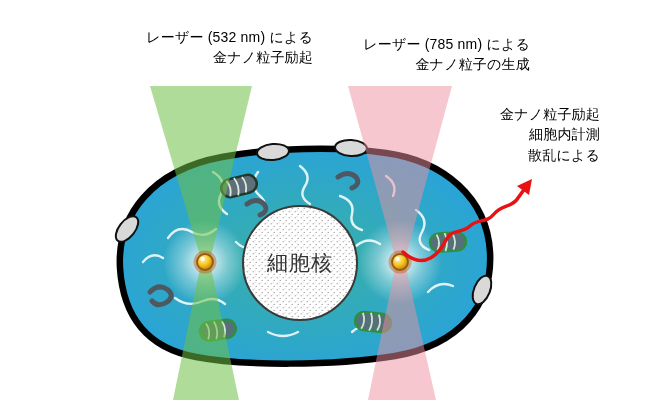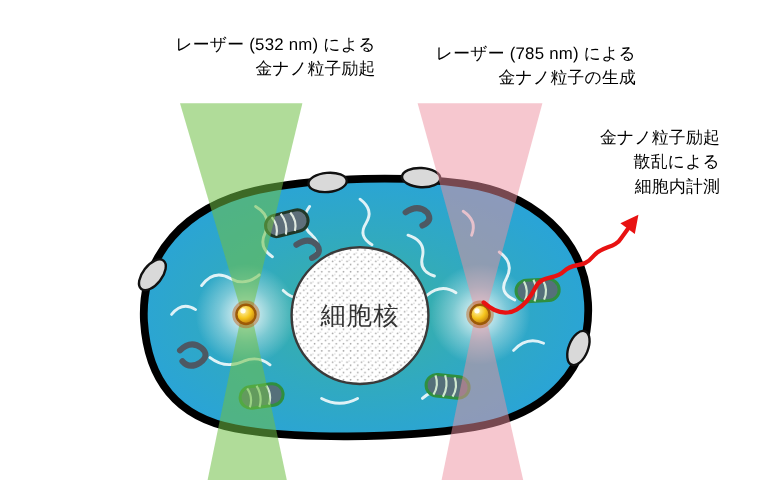--- a/index.html
+++ b/index.html
@@ -148,17 +148,17 @@
   <div class="lbl lbl-532">
     <span>レーザー (532 nm) による</span>
     <span>金ナノ粒子励起</span>
   </div>
   <div class="lbl lbl-785">
     <span>レーザー (785 nm) による</span>
     <span>金ナノ粒子の生成</span>
   </div>
   <div class="lbl lbl-sers">
     <span>金ナノ粒子励起</span>
+    <span>細胞内計測</span>
     <span>散乱による</span>
-    <span>細胞内計測</span>
   </div>
 
 </div>
 
 </body></html>

